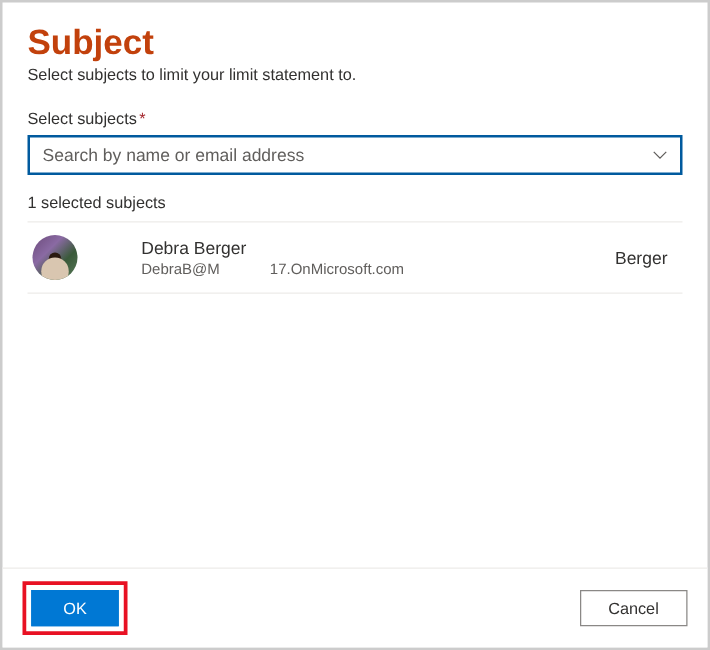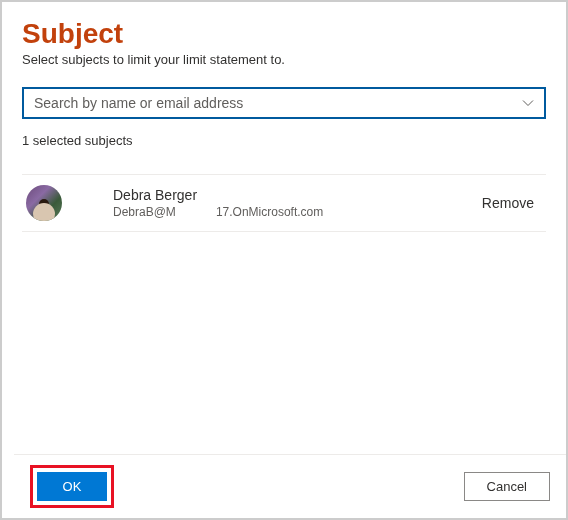--- a/index.html
+++ b/index.html
@@ -40,21 +40,21 @@
       cursor: text;
       background: #fff;
       gap: 12px;
     }
     .search-box span:first-child { flex: 1; }
     .chevron { color: #605e5c; display:flex; align-items:center; }
     .selected-count {
       font-size: 13px;
       color: #323130;
       margin-top: 14px;
-      margin-bottom: 26px;
+      margin-bottom: 8px;
     }
     .list {
       border-top: 1px solid #edebe9;
     }
     .row {
       display: flex;
       align-items: center;
       padding: 10px 4px;
       border-bottom: 1px solid #edebe9;
       gap: 37px;
@@ -84,21 +84,21 @@
     .email { font-size: 12px; color: #605e5c; margin-top: 2px; }
     .email .gap { display:inline-block; width:40px; }
     .remove {
       font-size: 14px;
       color: #323130;
       cursor: pointer;
       padding: 4px 8px;
     }
     .footer {
       position: absolute;
-      bottom: 0; left: 12px; right: 0;
+      bottom: 0; left: 0; right: 0;
       border-top: 1px solid #edebe9;
       padding: 10px 16px;
       display: flex;
       align-items: center;
       background: #fff;
     }
     .ok-highlight {
       border: 3px solid #e81123;
       padding: 4px;
       display: inline-block;
@@ -123,20 +123,23 @@
     }
     .spacer { flex: 1; }
   </style>
 </head>
 <body>
 
 <div class="content">
   <div class="title">Subject</div>
   <div class="subtitle">Select subjects to limit your limit statement to.</div>
 
+  <div class="field-label">
+    <span>Select subjects</span><span class="required">*</span>
+  </div>
 
   <div class="search-box">
     <span>Search by name or email address</span>
     <span class="chevron">
       <svg width="12" height="12" viewBox="0 0 12 12">
           <path d="M1 3.5 L6 8.5 L11 3.5" stroke="#605e5c" stroke-width="1" fill="none"></path>
         </svg>
     </span>
   </div>
 
@@ -144,21 +147,21 @@
 
   <div class="list">
     <div class="row">
       <div class="avatar"></div>
       <div class="row-text">
         <div class="name">Debra Berger</div>
         <div class="email">
           <span>DebraB@M</span><span class="gap"></span><span>17.OnMicrosoft.com</span>
         </div>
       </div>
-      <div class="remove">Remove</div>
+      <div class="remove">Berger</div>
     </div>
   </div>
 </div>
 
 <div class="footer">
   <span class="ok-highlight">
     <button class="btn btn-primary">OK</button>
   </span>
   <span class="spacer"></span>
   <button class="btn btn-default">Cancel</button>

